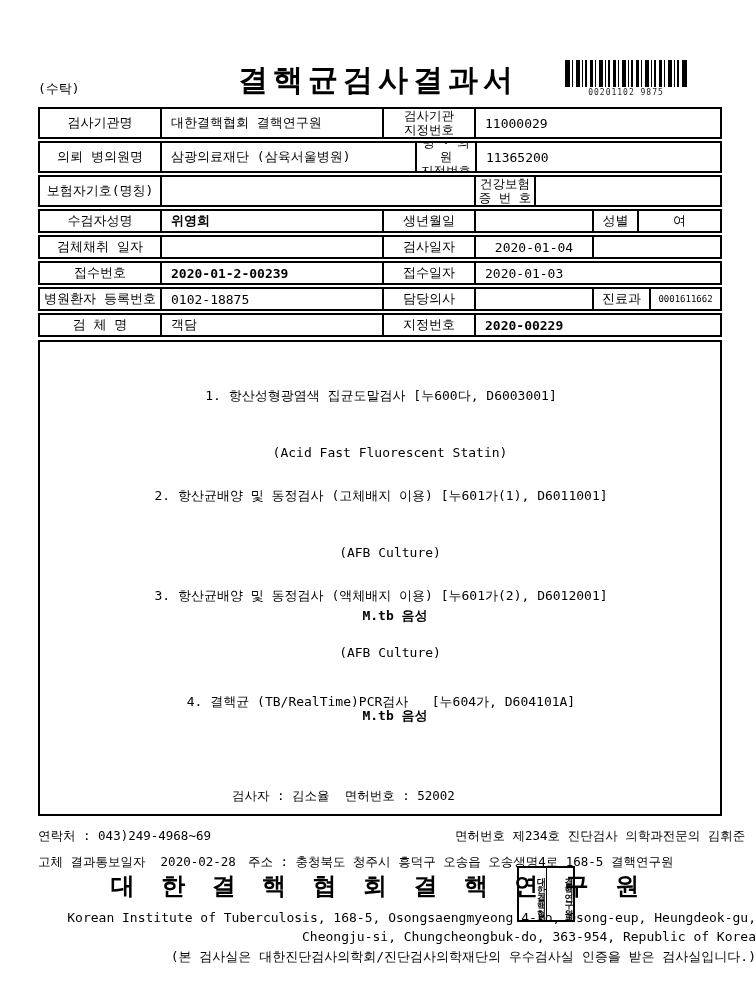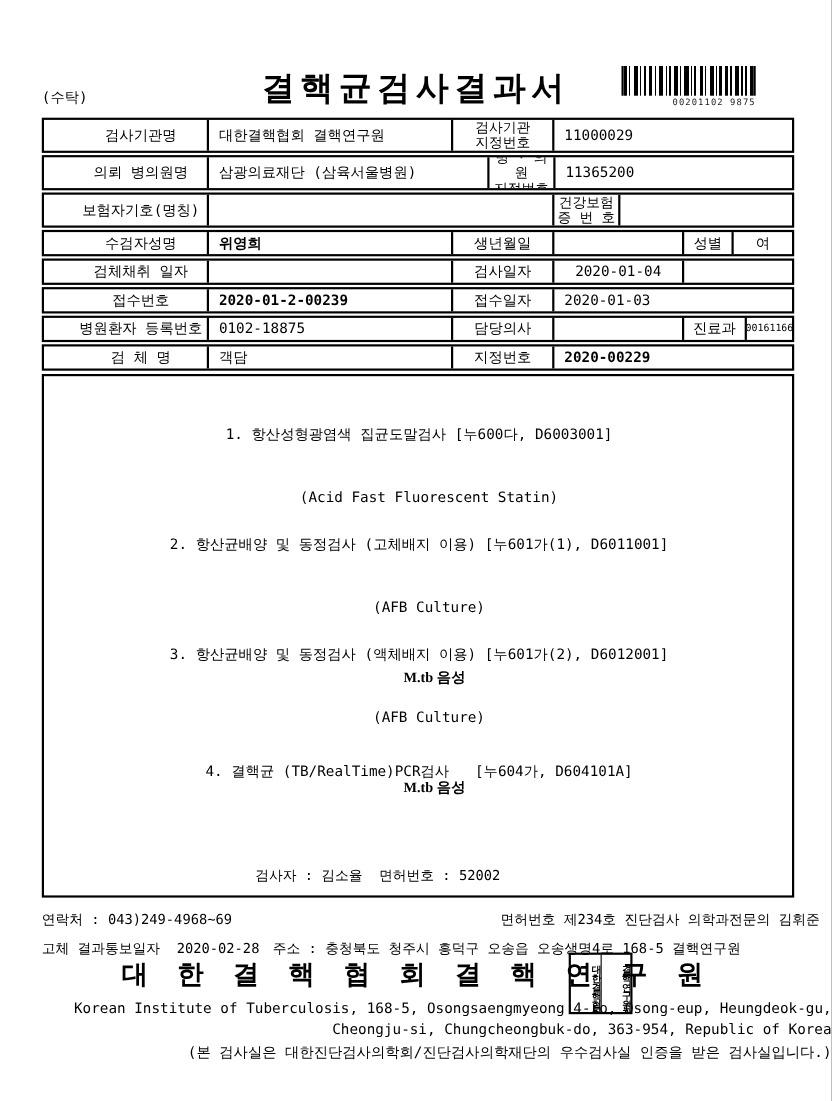--- a/index.html
+++ b/index.html
@@ -13,21 +13,21 @@
     font-size:13px;
     margin:0 auto;
     overflow:hidden;
   }
   
   .consign { position:absolute; left:38px; top:80px; font-size:13px; }
   .doc-title {
     position:absolute; left:0; top:60px; width:100%;
     text-align:center; font-size:30px; font-weight:bold; letter-spacing:5px;
   }
-  .barcode-wrap { position:absolute; left:565px; top:60px; width:122px; text-align:right; }
+  .barcode-wrap { position:absolute; left:565px; top:60px; width:122px; text-align:center; }
   .barcode {
     width:122px; height:27px;
     background:repeating-linear-gradient(90deg,
       #000 0 3px, #fff 3px 5px, #000 5px 6px, #fff 6px 9px,
       #000 9px 13px, #fff 13px 15px, #000 15px 16px, #fff 16px 18px,
       #000 18px 20px, #fff 20px 23px);
     border-left:2px solid #000; border-right:2px solid #000;
   }
   .barcode-num { font-size:8px; letter-spacing:1px; margin-top:1px; color:#222; }
   
@@ -35,37 +35,37 @@
   .trow {
     display:flex; border:2px solid #000; margin-bottom:2px;
     align-items:stretch; background:#fff;
   }
   .trow.tall { height:32px; }
   .trow.short { height:24px; }
   .cell {
     display:flex; align-items:center; justify-content:center;
     border-left:2px solid #000; overflow:hidden;
   }
-  .cell:first-child { border-left:none;margin-left:28px; }
+  .cell:first-child { border-left:none; }
   .lab { justify-content:center; text-align:center; }
   .lab2 { white-space:pre-line; line-height:1.1; font-size:12.5px; }
   .val { justify-content:flex-start; padding-left:9px; }
   .val-center { justify-content:center; }
   .bold { font-weight:bold; }
   .tiny { font-size:9px; letter-spacing:0; }
   .grow { flex:1; }
   
   .results-box {
     position:absolute; left:38px; top:340px; width:684px; height:476px;
     border:2px solid #000;
     text-align:center;
   }
   .result-item { position:absolute; left:10px; right:8px; line-height:19px; white-space:pre; }
   .r-line2 { padding-left:18px; }
-  .r-result { padding-left:28px; font-weight:bold; margin-top:6px;font-family:Liberation Serif, serif; }
+  .r-result { padding-left:28px; font-weight:bold; margin-top:6px; }
   
   .f-abs { position:absolute; white-space:pre; font-size:12.5px; }
   .org-title {
     position:absolute; left:0; top:870px; width:100%;
     text-align:center; font-size:24px; font-weight:bold; letter-spacing:6px;
   }
   .seal {
     position:absolute; left:517px; top:866px; width:58px; height:56px;
     border:2px solid #000; display:flex; overflow:hidden;
     font-family:"DejaVu Serif","Liberation Serif",serif;

